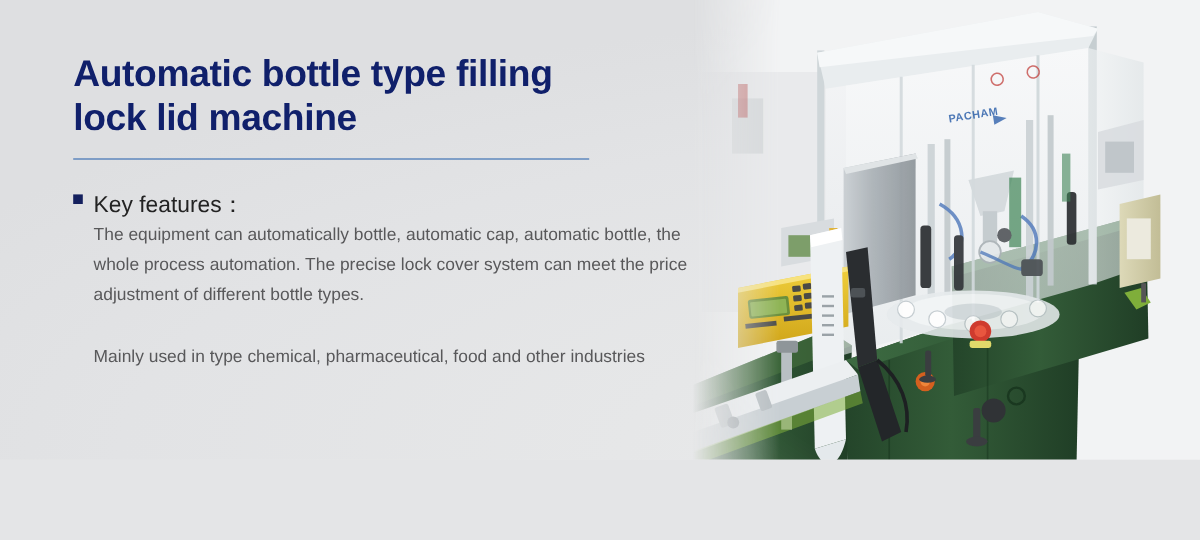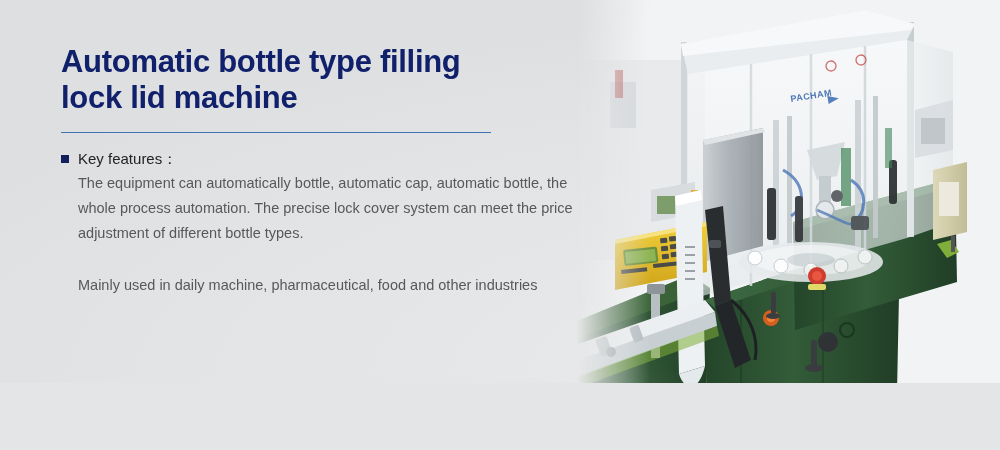--- a/index.html
+++ b/index.html
@@ -21,21 +21,21 @@
     color:#10206b; font-weight:bold; font-size:31px; line-height:36px;
     letter-spacing:-0.3px; margin:0; white-space:pre-line;
     font-family:"Liberation Sans", sans-serif;
   }
   .divider { width:430px; height:1px; background:#4072b5; margin:16px 0 0 0; }
 
   .block { margin-top:17px; }
   .block.second { margin-top:27px; }
   .head-row { display:flex; align-items:center; }
   .bullet { width:8px; height:8px; background:#14205e; margin-right:9px; flex:0 0 auto; }
-  .head-text { color:#232323; font-size:15px; line-height:18px; }
+  .head-text { color:#232323; font-size:19px; line-height:18px;margin-top:13px; }
   .body-text {
     color:#58585a; font-size:14.5px; line-height:25px;
     margin:3px 0 0 17px; width:512px;
   }
   .body-text.justify { text-align:justify; }
 
   
   #photo {
     position:absolute; left:555px; top:0; width:445px; height:450px;
     -webkit-mask-image: linear-gradient(to right, rgba(0,0,0,0) 0px, rgba(0,0,0,0) 22px, rgba(0,0,0,1) 95px, rgba(0,0,0,1) 100%);
@@ -61,21 +61,21 @@
 
     <div class="block">
       <div class="head-row">
         <span class="bullet"></span>
         <span class="head-text">Key features：</span>
       </div>
       <p class="body-text">The equipment can automatically bottle, automatic cap, automatic bottle, the whole process automation. The precise lock cover system can meet the price adjustment of different bottle types.</p>
     </div>
 
     <div class="block second">
-      <p class="body-text justify">Mainly used in daily machine, pharmaceutical, food and other industries</p>
+      <p class="body-text justify">Mainly used in type chemical, pharmaceutical, food and other industries</p>
     </div>
 
   </div>
 
   <div id="photo">
     <div class="inner">
       <svg width="445" height="450" viewBox="0 0 445 450">
         <defs>
           <linearGradient id="glass" x1="0" y1="0" x2="0" y2="1">
             <stop offset="0%" stop-color="#fafbfc"></stop>

